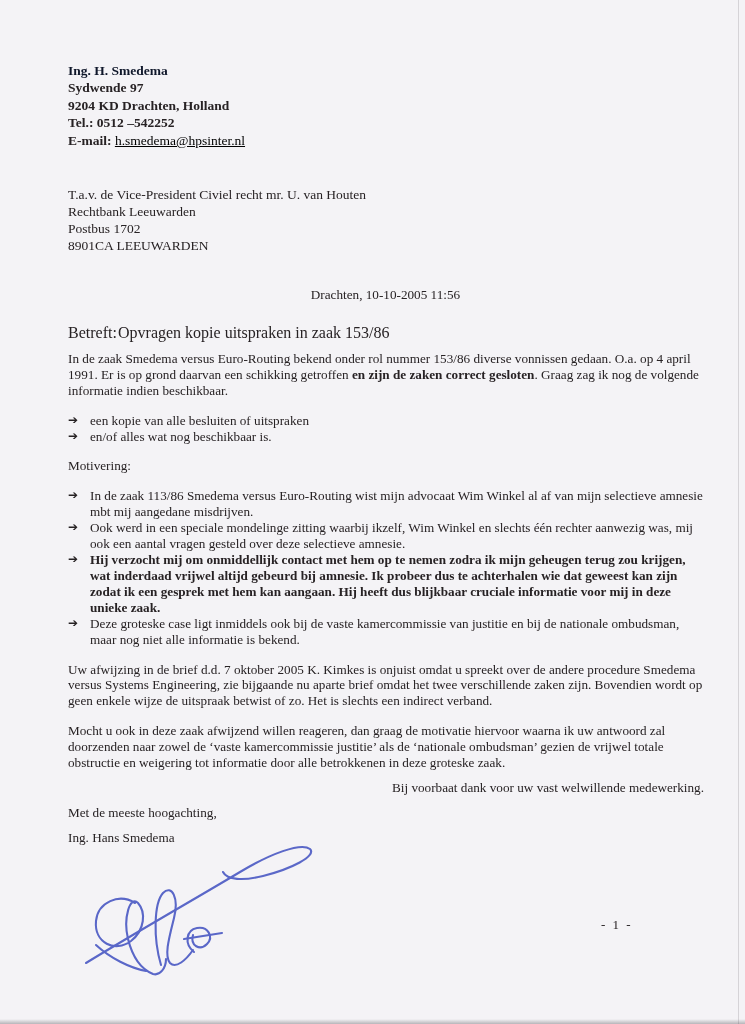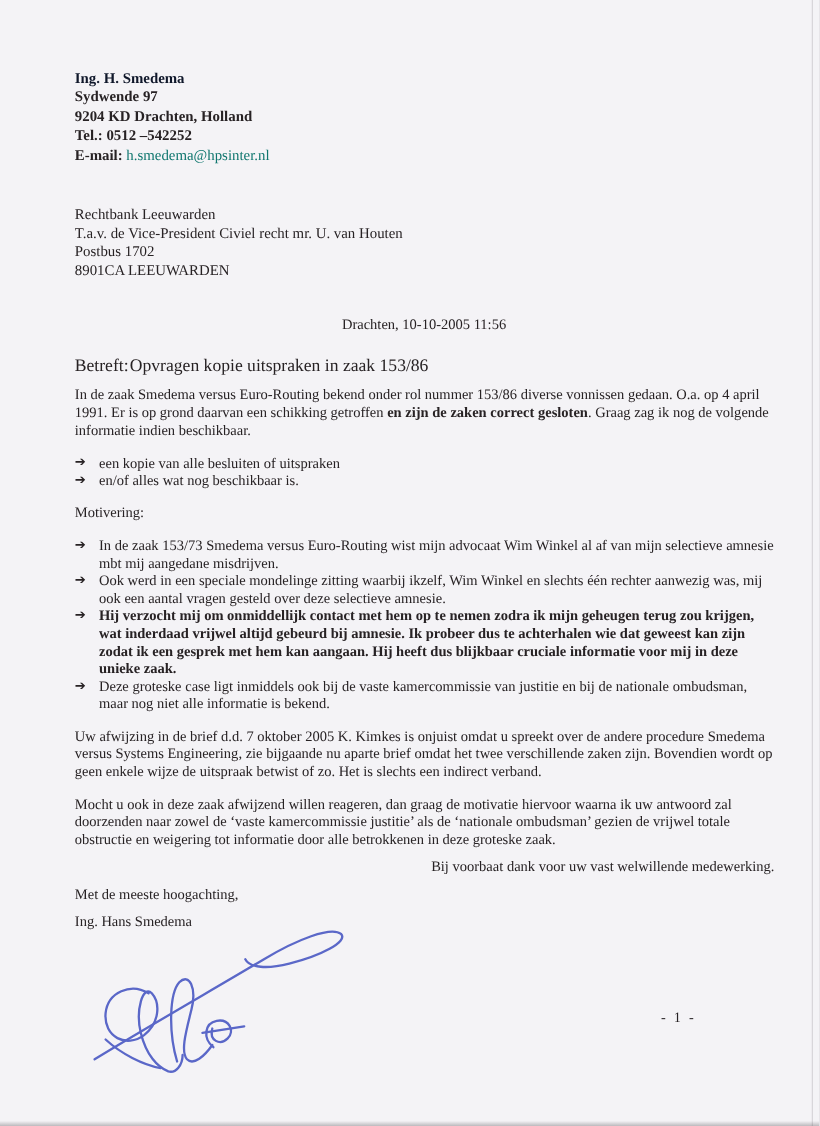--- a/index.html
+++ b/index.html
@@ -21,21 +21,21 @@
     pointer-events:none;
   }
   .paper::before{
     content:""; position:absolute; top:0; bottom:0; right:6px; width:1px;
     background:rgba(120,115,125,.25); pointer-events:none;
   }
 
   .sender { font-weight:700; font-size:13.5px; line-height:17.4px; }
   .sender .sender-name { color:#0f172a; }
   .email-row b { font-weight:700; }
-  .email-link { color:#0f766e; font-weight:400; cursor:pointer; }
+  .email-link { color:#000000; text-decoration:underline; font-weight:400; cursor:pointer; }
 
   .recipient { margin-top:37px; font-size:13.5px; line-height:17px; }
 
   .dateline { margin-top:33px; font-size:13.2px;text-align:center; }
 
   .subject { margin-top:21px; font-weight:400; font-size:16px; }
   .subject .subject-label { display:inline-block; width:50px; }
 
   .salutation { margin-top:20px; font-size:13.2px; }
 
@@ -70,22 +70,22 @@
     <div>Sydwende 97</div>
     <div>9204 KD Drachten, Holland</div>
     <div>Tel.: 0512 –542252</div>
     <div class="email-row">
       <b>E-mail:</b>
       <span class="email-link">h.smedema@hpsinter.nl</span>
     </div>
   </div>
 
   <div class="recipient">
+    <div>T.a.v. de Vice-President Civiel recht mr. U. van Houten</div>
     <div>Rechtbank Leeuwarden</div>
-    <div>T.a.v. de Vice-President Civiel recht mr. U. van Houten</div>
     <div>Postbus 1702</div>
     <div>8901CA  LEEUWARDEN</div>
   </div>
 
   <div class="dateline">Drachten, 10-10-2005 11:56</div>
 
   <div class="subject">
     <span class="subject-label">Betreft:</span><span>Opvragen kopie uitspraken in zaak 153/86</span>
   </div>
 
@@ -102,21 +102,21 @@
           <span class="arrow">➔</span>
           <span class="bullet-text">en/of alles wat nog beschikbaar is.</span>
         </div>
       </div>
 
     <div class="motivering">Motivering:</div>
 
     <div class="bullet-list tight" id="motivation-list">
         <div class="bullet-row">
           <span class="arrow">➔</span>
-          <span class="bullet-text">In de zaak 153/73 Smedema versus Euro-Routing wist mijn advocaat Wim Winkel  al af van mijn selectieve amnesie mbt mij aangedane misdrijven.</span>
+          <span class="bullet-text">In de zaak 113/86 Smedema versus Euro-Routing wist mijn advocaat Wim Winkel  al af van mijn selectieve amnesie mbt mij aangedane misdrijven.</span>
         </div>
         <div class="bullet-row">
           <span class="arrow">➔</span>
           <span class="bullet-text">Ook werd in een speciale mondelinge zitting waarbij ikzelf, Wim Winkel en slechts één rechter aanwezig was, mij ook een aantal vragen gesteld over deze selectieve amnesie.</span>
         </div>
         <div class="bullet-row bold">
           <span class="arrow">➔</span>
           <span class="bullet-text">Hij verzocht mij om onmiddellijk contact met hem op te nemen zodra ik mijn geheugen terug zou krijgen, wat inderdaad vrijwel altijd gebeurd bij amnesie. Ik probeer dus te achterhalen wie dat geweest kan zijn zodat ik een gesprek met hem kan aangaan. Hij heeft dus blijkbaar cruciale informatie voor mij in deze unieke zaak.</span>
         </div>
         <div class="bullet-row">

